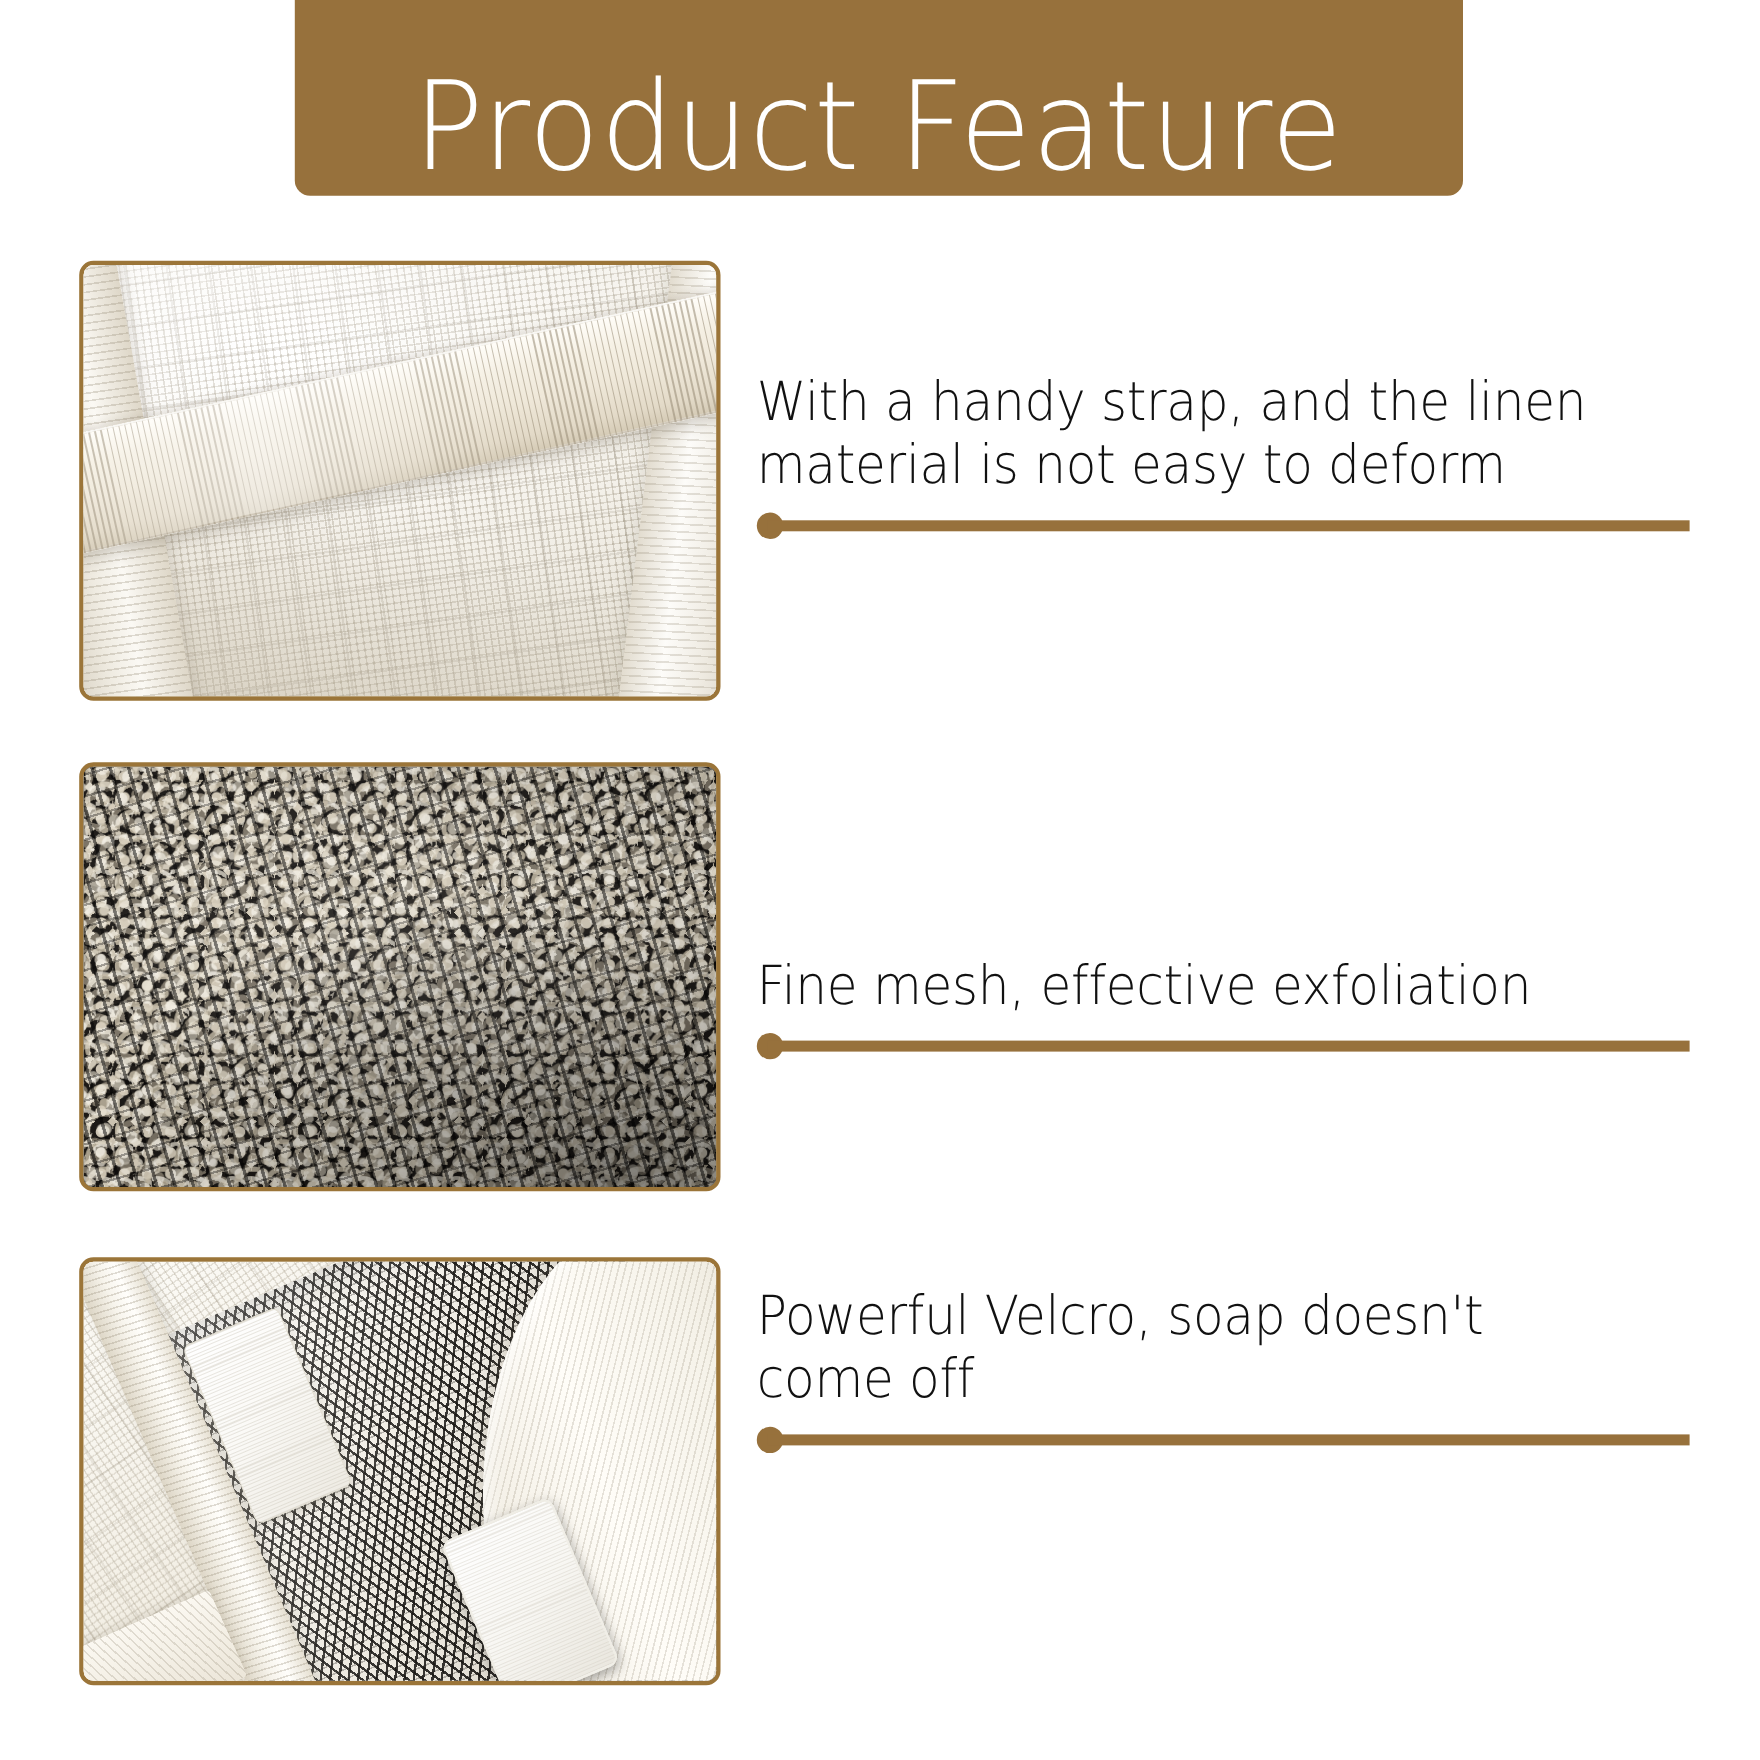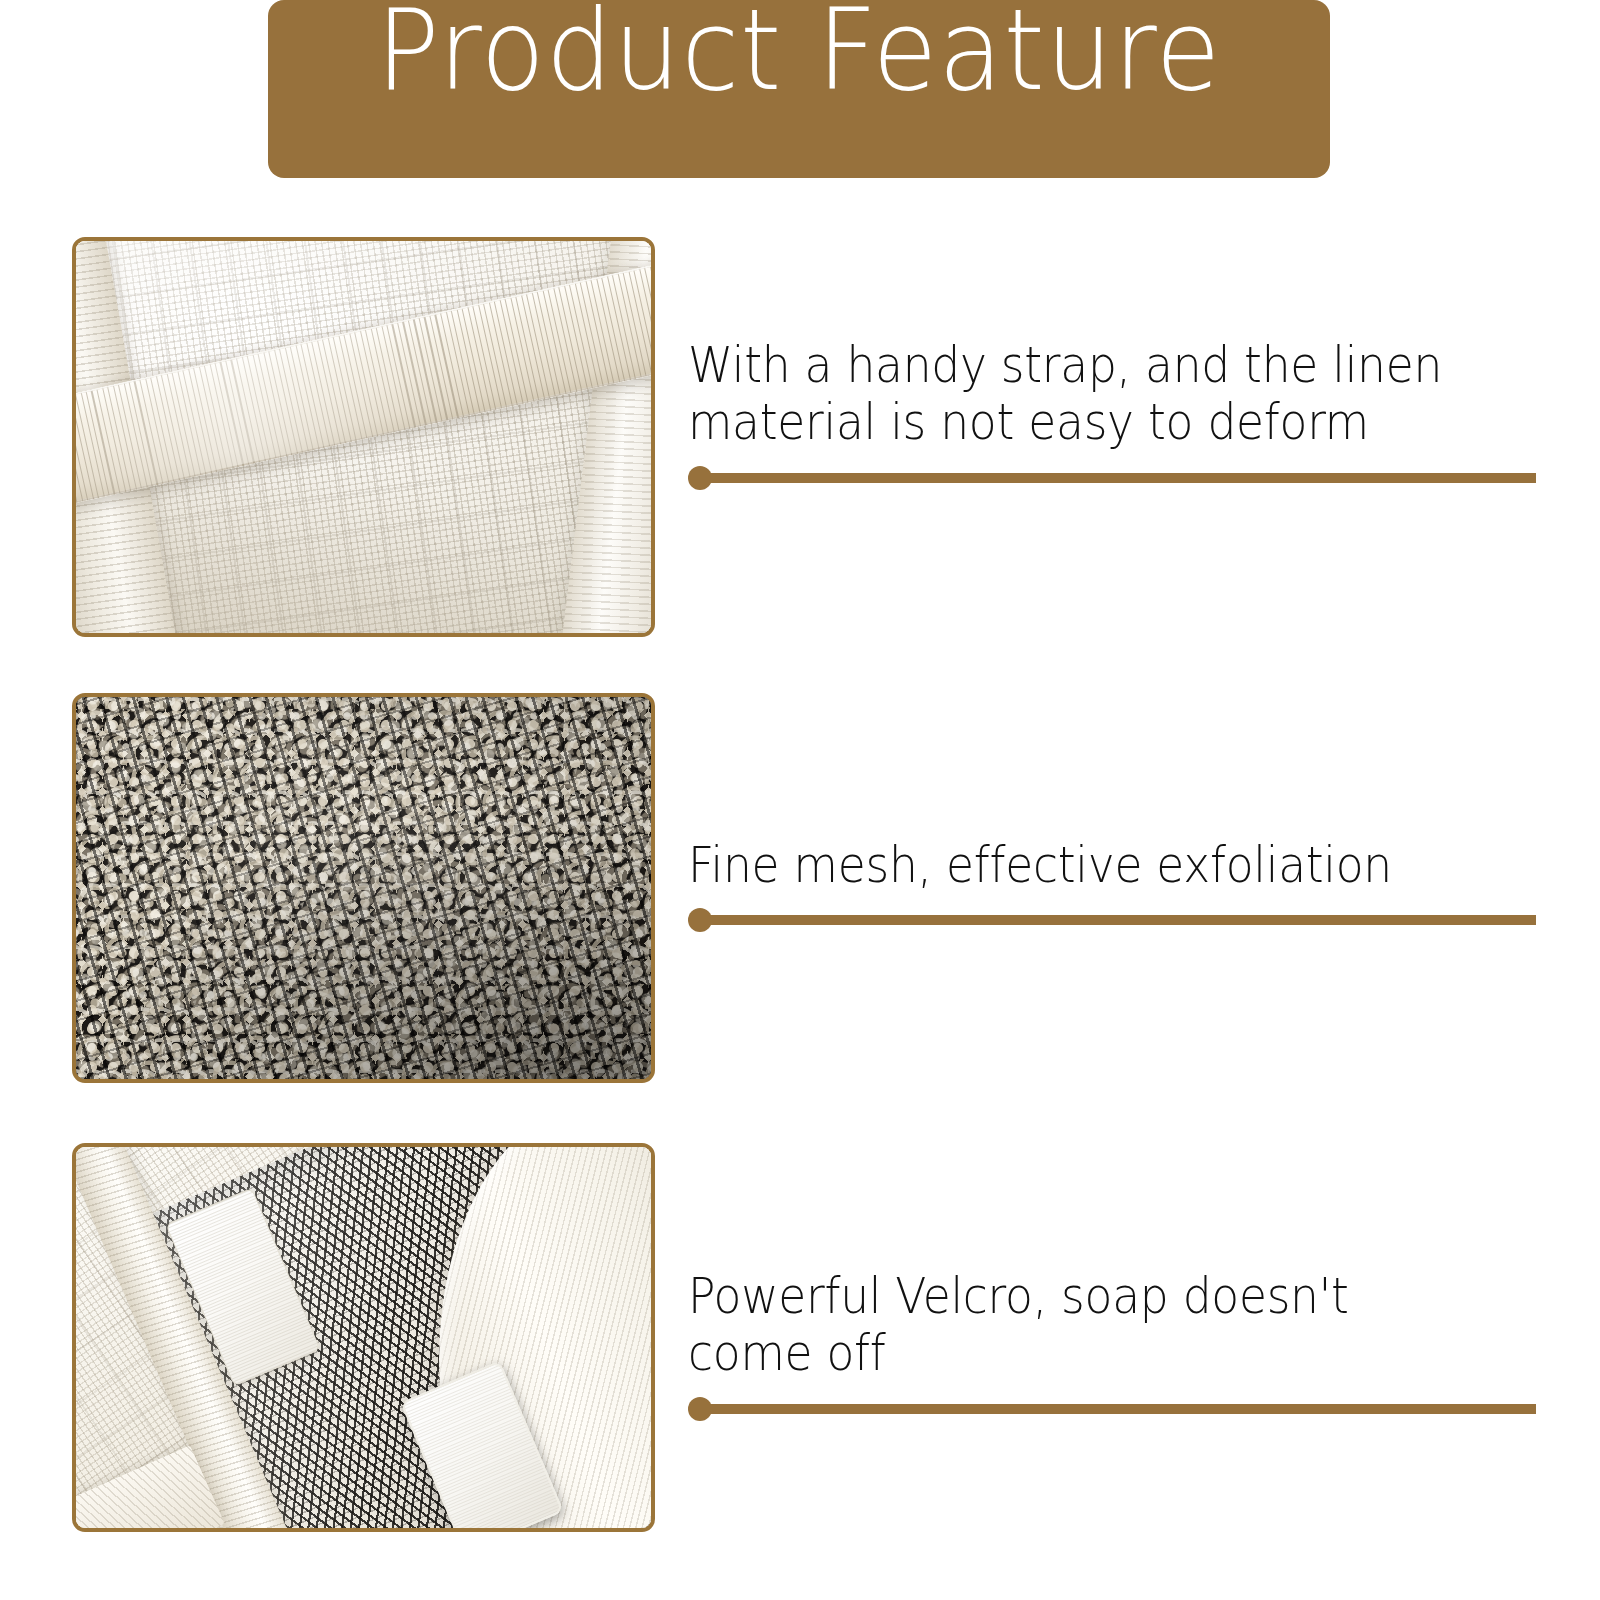--- a/index.html
+++ b/index.html
@@ -19,24 +19,23 @@
   .header-banner {
     position: absolute;
     left: 268px;
     top: 0;
     width: 1062px;
     height: 178px;
     background: #97713c;
     border-bottom-left-radius: 14px;
     border-bottom-right-radius: 14px;
     display: flex;
-    align-items: flex-start;
+    align-items: flex-end;
     justify-content: center;
     box-sizing: border-box;
-    border-radius: 16px;
   }
   .header-title {
     color: #ffffff;
     font-family: "DejaVu Sans", sans-serif;
     font-size: 112px;
     font-weight: 300;
     letter-spacing: 1px;
     line-height: 1;
     white-space: nowrap;
     transform: translateY(-6px) scaleX(0.94);
@@ -374,22 +373,22 @@
     position: absolute;
     left: 0;
     top: 0;
     width: 24px;
     height: 24px;
     border-radius: 50%;
     background: #97713c;
   }
   
   .cap-1 { top: 337px; }
-  .cap-2 { top: 837px; }
-  .cap-3 { top: 1268px; }
+  .cap-2 { top: 868px; }
+  .cap-3 { top: 1168px; }
 </style>
 </head>
 <body>
 
 <div class="header-banner">
   <div class="header-title">Product Feature</div>
 </div>
 
 <div class="feature-row row-1">
 

